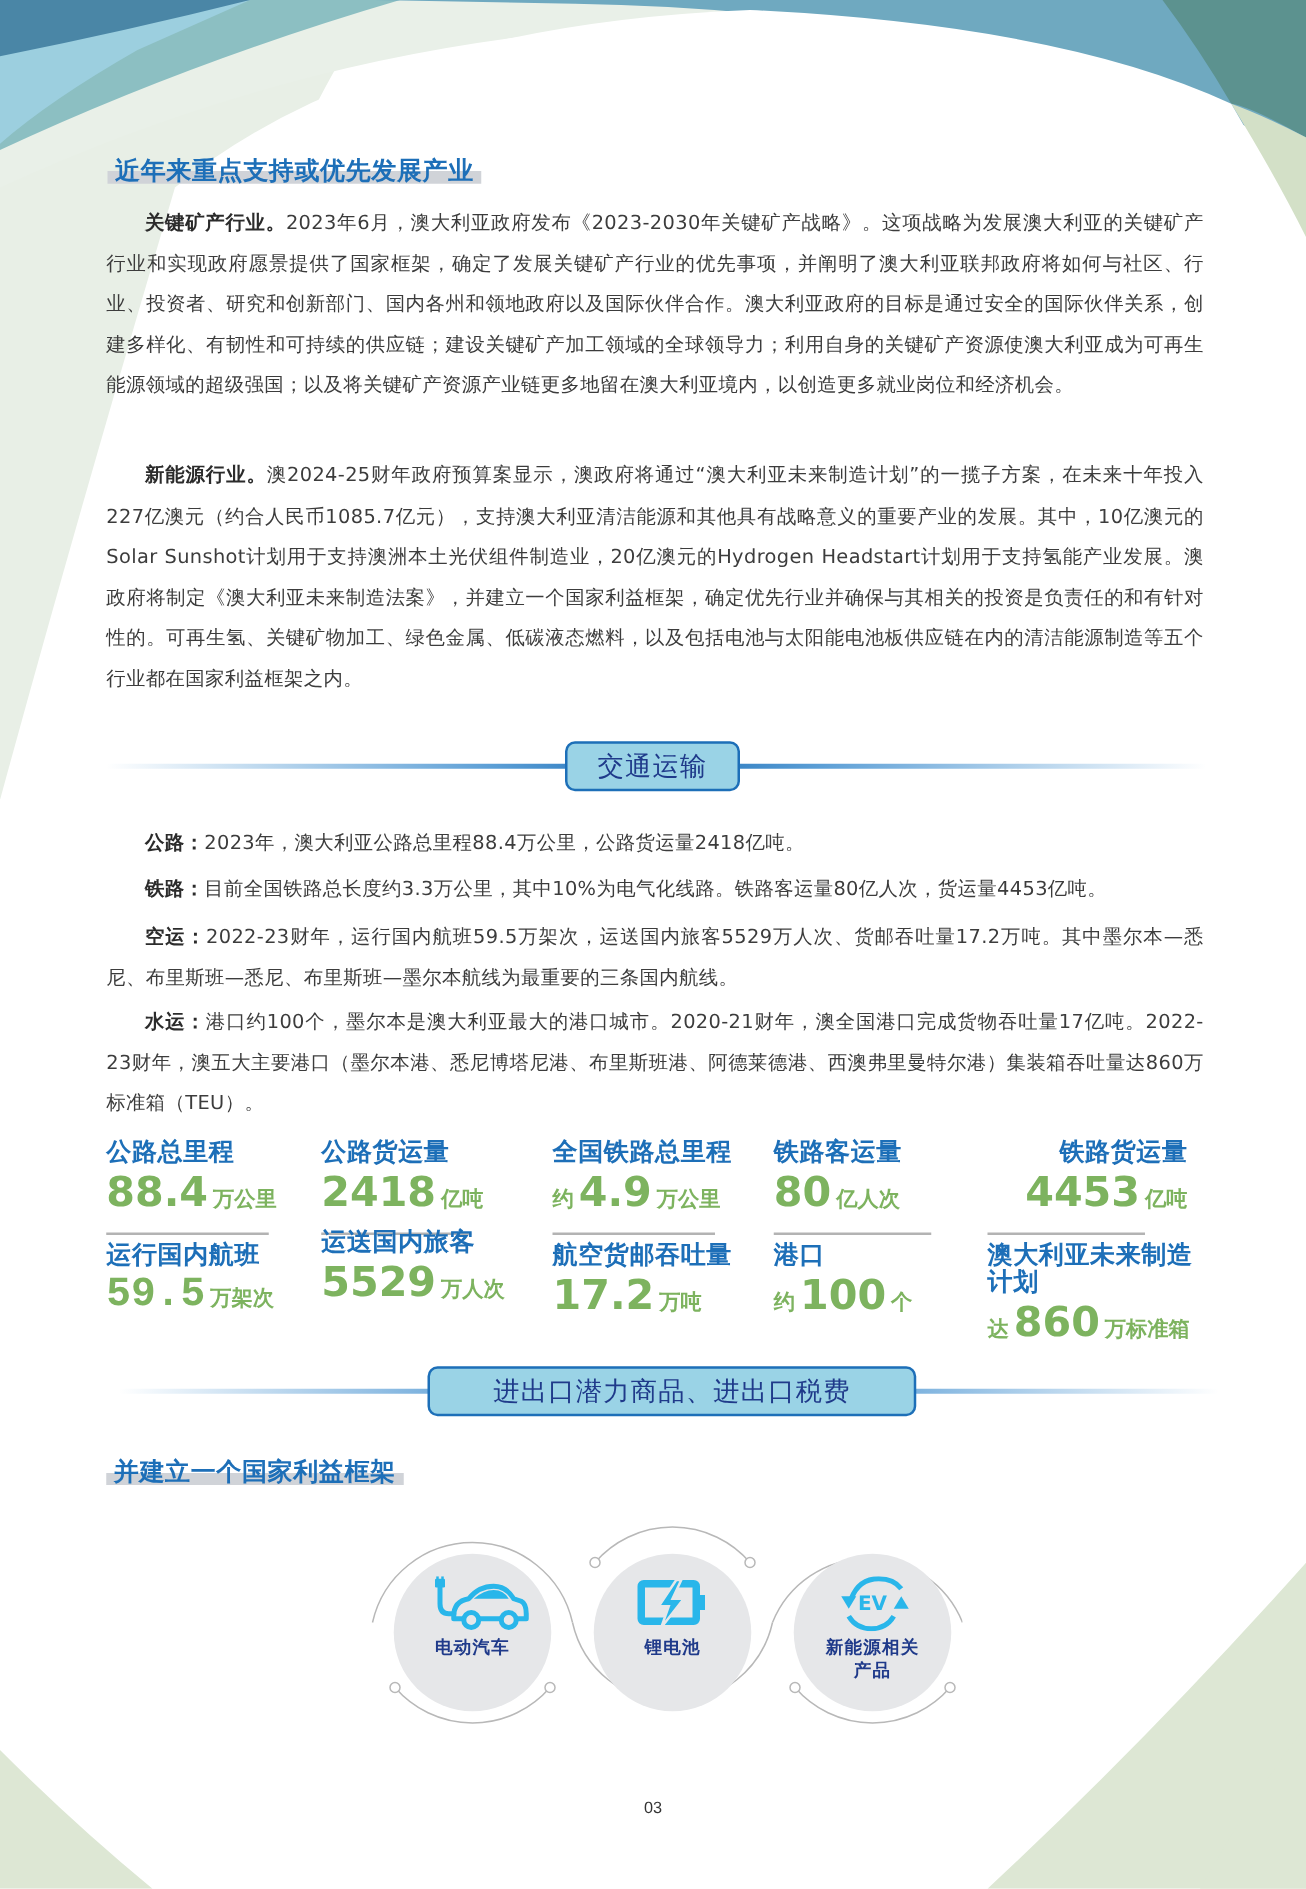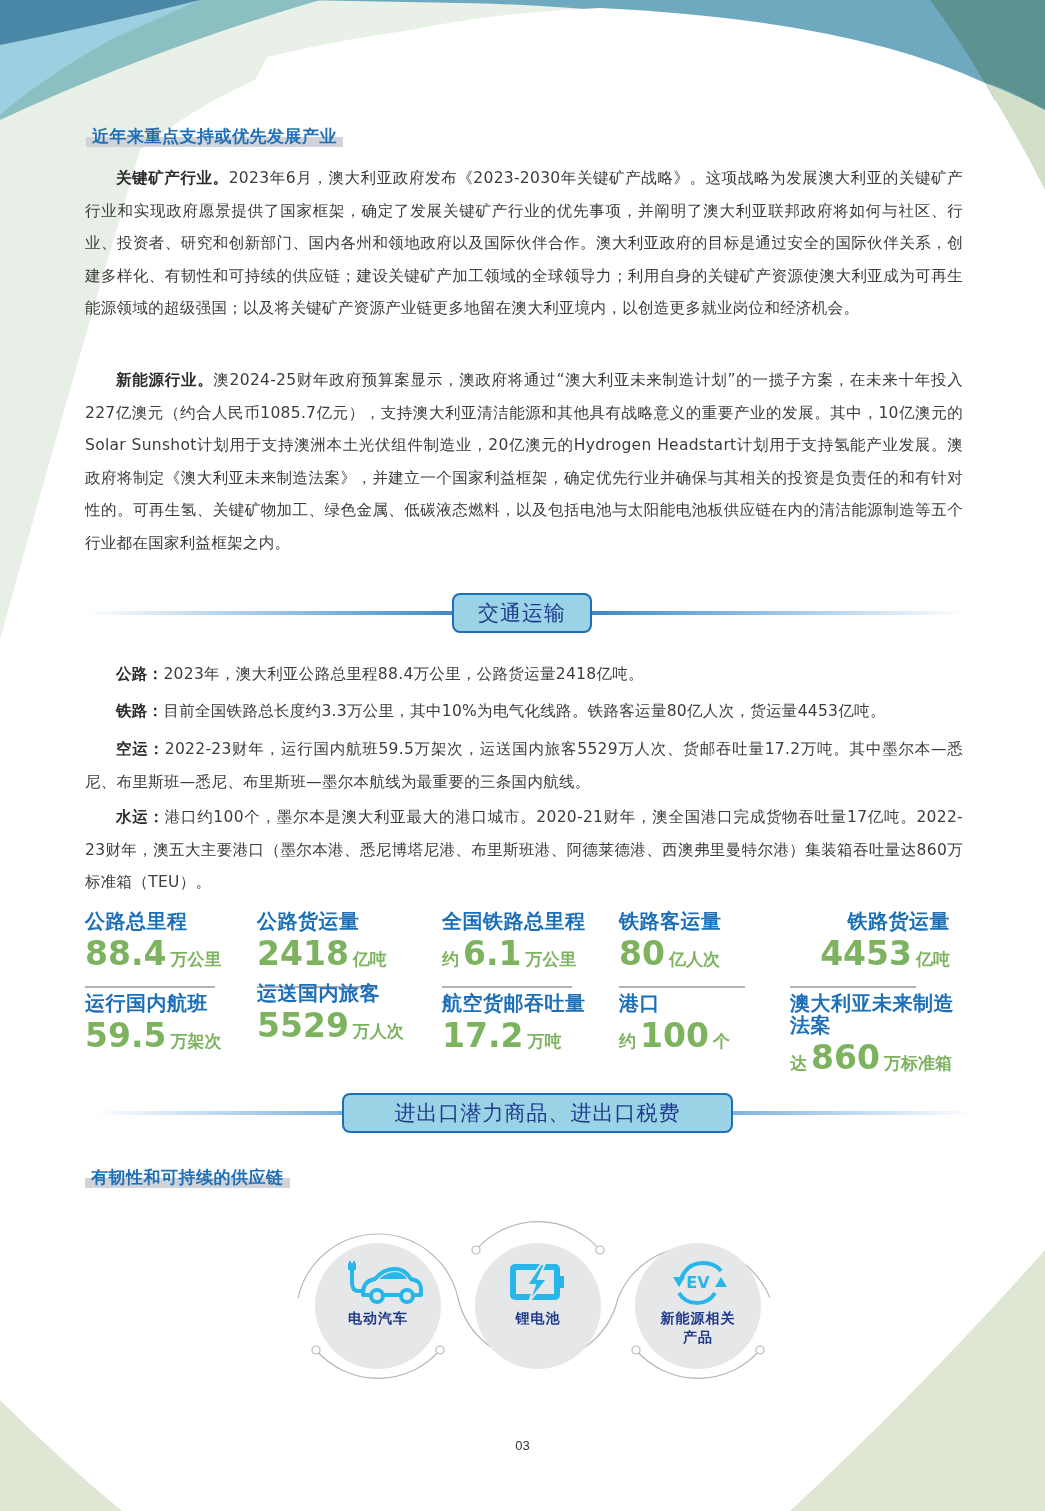--- a/index.html
+++ b/index.html
@@ -6,21 +6,21 @@
   body {
     width:1045px; height:1511px; position:relative; overflow:hidden;
     background:#ffffff;
     font-family:"DejaVu Sans", "Liberation Sans", sans-serif;
     color:#3a3a3a;
   }
   .bg { position:absolute; left:0; top:0; width:1045px; height:1511px; z-index:0; }
   .page { position:absolute; left:0; top:0; width:1045px; height:1511px; z-index:1; }
 
   .sub-heading {
-    position:absolute; font-weight:bold; font-size:17px; color:#1d6fb8;
+    position:absolute; font-weight:bold; font-size:20px; color:#1d6fb8;
     padding:0 6px 0 6px; line-height:22px;
     background:linear-gradient(to bottom, transparent 0, transparent 55%, #d0d3d8 55%, #d0d3d8 100%);
     letter-spacing:0.5px;
   }
   .para {
     position:absolute; left:85px; width:878px;
     font-size:15.5px; line-height:32.6px; text-align:justify;
     text-indent:2em; color:#3c3c3c; letter-spacing:0.3px;
   }
   .para b { color:#2b2b2b; }
@@ -106,62 +106,62 @@
       <div class="value"><span class="pre"></span><span class="num" style="margin-left:0;">88.4</span><span class="unit">万公里</span></div>
       <div class="rule"></div>
     </div>
     <div class="stat" style="left:172px; top:0;">
       <div class="label">公路货运量</div>
       <div class="value"><span class="pre"></span><span class="num" style="margin-left:0;">2418</span><span class="unit">亿吨</span></div>
       <div class="rule" style="width:120px;"></div>
     </div>
     <div class="stat" style="left:357px; top:0; width:180px;">
       <div class="label">全国铁路总里程</div>
-      <div class="value"><span class="pre">约</span><span class="num">6.1</span><span class="unit">万公里</span></div>
+      <div class="value"><span class="pre">约</span><span class="num">4.9</span><span class="unit">万公里</span></div>
       <div class="rule"></div>
     </div>
     <div class="stat" style="left:534px; top:0;">
       <div class="label">铁路客运量</div>
       <div class="value"><span class="pre"></span><span class="num" style="margin-left:0;">80</span><span class="unit">亿人次</span></div>
       <div class="rule" style="width:126px;"></div>
     </div>
     <div class="stat" style="left:705px; top:0;text-align:right;">
       <div class="label">铁路货运量</div>
       <div class="value"><span class="pre"></span><span class="num" style="margin-left:0;">4453</span><span class="unit">亿吨</span></div>
       <div class="rule" style="width:126px;"></div>
     </div>
 
     <div class="stat" style="left:0; top:82px;">
       <div class="label">运行国内航班</div>
-      <div class="value"><span class="pre"></span><span class="num" style="margin-left:0;">59.5</span><span class="unit">万架次</span></div>
+      <div class="value"><span class="pre"></span><span class="num" style="margin-left:0;font-family:Liberation Mono, monospace;">59.5</span><span class="unit">万架次</span></div>
     </div>
     <div class="stat" style="left:172px; top:72px; width:180px;">
       <div class="label">运送国内旅客</div>
       <div class="value"><span class="pre"></span><span class="num" style="margin-left:0;">5529</span><span class="unit">万人次</span></div>
     </div>
     <div class="stat" style="left:357px; top:82px;">
       <div class="label">航空货邮吞吐量</div>
       <div class="value"><span class="pre"></span><span class="num" style="margin-left:0;">17.2</span><span class="unit">万吨</span></div>
     </div>
     <div class="stat" style="left:534px; top:82px;">
       <div class="label">港口</div>
       <div class="value"><span class="pre">约</span><span class="num">100</span><span class="unit">个</span></div>
     </div>
     <div class="stat" style="left:705px; top:82px; width:180px;">
-      <div class="label">澳大利亚未来制造法案</div>
+      <div class="label">澳大利亚未来制造计划</div>
       <div class="value"><span class="pre">达</span><span class="num">860</span><span class="unit">万标准箱</span></div>
     </div>
   </div>
 
   <div class="section-bar" style="top:1093px; left:95px;">
     <div class="line"></div>
     <div class="pill" style="left:247px; width:387px;">进出口潜力商品、进出口税费</div>
   </div>
 
-  <div class="sub-heading" style="left:85px; top:1166px;">有韧性和可持续的供应链</div>
+  <div class="sub-heading" style="left:85px; top:1166px;">并建立一个国家利益框架</div>
 
   <div class="products">
     <svg style="position:absolute; left:0; top:0; width:480px; height:200px;" viewBox="0 0 480 200">
       <g fill="none" stroke="#b8b8b8" stroke-width="1.2">
         <path d="M8,98 A82,82 0 0 1 168,98"></path>
         <path d="M26,150 A82,82 0 0 0 150,150"></path>
         <path d="M168,98 A82,82 0 0 0 328,98"></path>
         <path d="M186,50 A82,82 0 0 1 310,50"></path>
         <path d="M328,98 A82,82 0 0 1 480,98"></path>
         <path d="M346,150 A82,82 0 0 0 470,150"></path>

